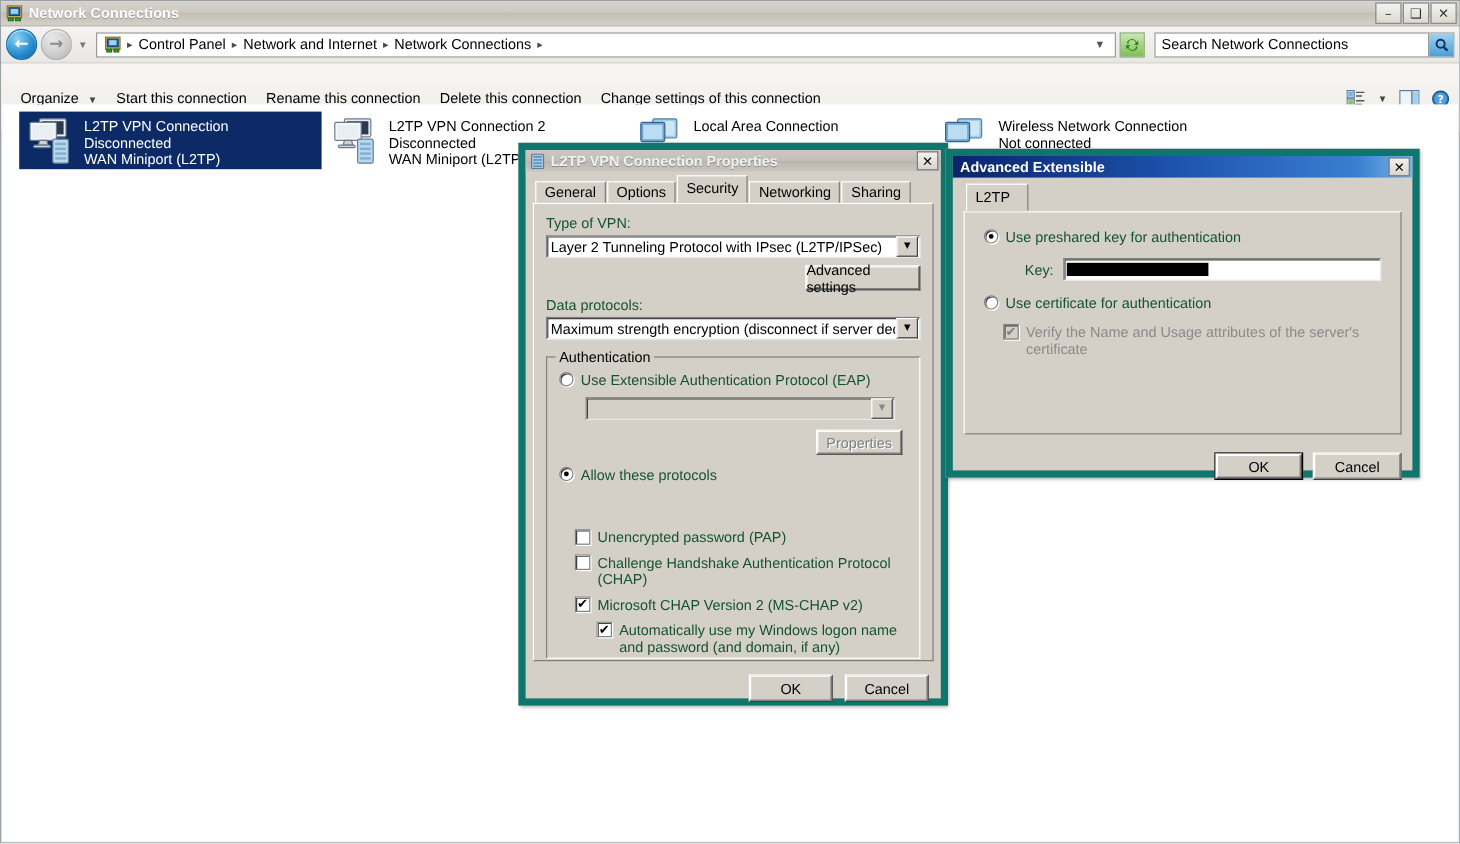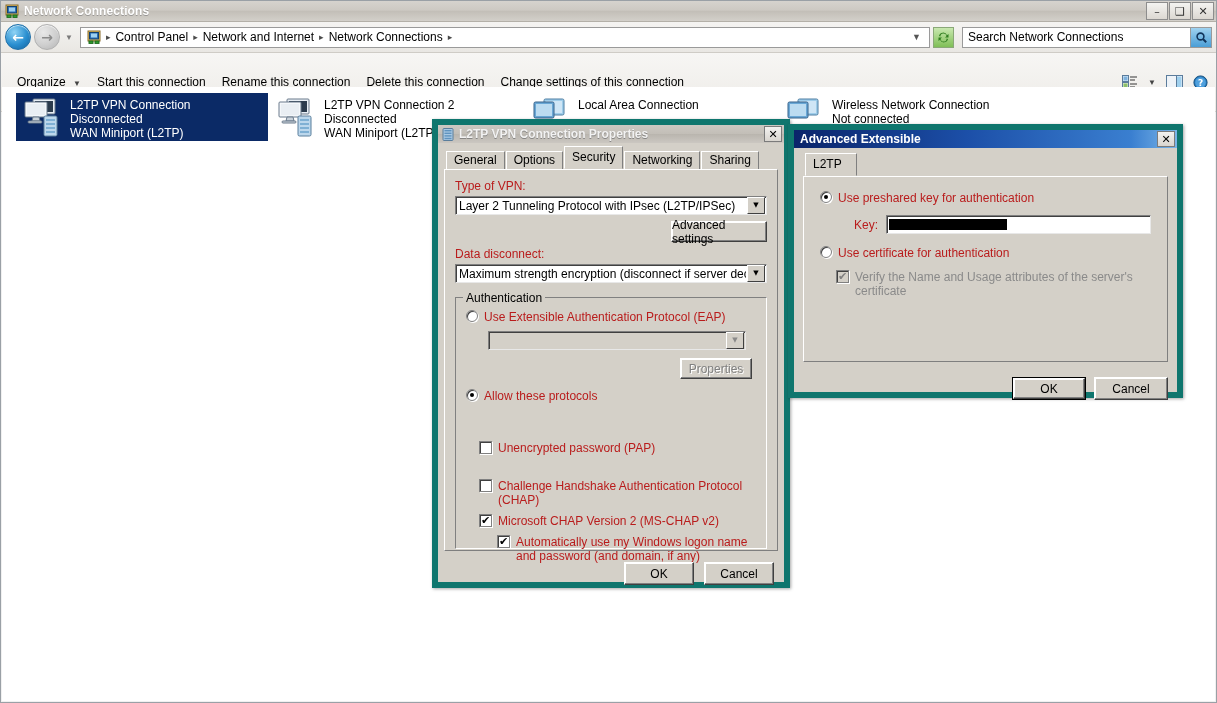--- a/index.html
+++ b/index.html
@@ -213,21 +213,21 @@
     border-top-color: #ffffff;
     border-left-color: #ffffff;
     border-right-color: #7f7f7f;
     border-bottom-color: #7f7f7f;
     background: #d4d0c8;
     position: relative;
     padding: 8px;
     box-sizing: border-box;
   }
 
-  .lbl { font-size: 12px; color:#b91c1c; }
+  .lbl { font-size: 12px; color:#14532d; }
   .lbl.dim { color: #8a8a8a; }
 
   .combo {
     height: 19px;
     background: #ffffff;
     border: 1px solid #7f7f7f;
     border-right-color:#e8e8e8; border-bottom-color:#e8e8e8;
     box-shadow: inset 1px 1px 0 #404040;
     display: flex; align-items: center;
     box-sizing: border-box;
@@ -548,21 +548,21 @@
 
         <div class="combo" style="margin-top:3px; width:100%;">
           <span class="combo-text">Layer 2 Tunneling Protocol with IPsec (L2TP/IPSec)</span>
           <span class="combo-arrow">▼</span>
         </div>
 
         <div style="display:flex; justify-content:flex-end; margin-top:6px;">
           <div class="btn" style="width:96px; height:21px;">Advanced settings</div>
         </div>
 
-        <div class="lbl" style="margin-top:5px;">Data disconnect:</div>
+        <div class="lbl" style="margin-top:5px;">Data protocols:</div>
 
         <div class="combo" style="margin-top:3px; width:100%;">
           <span class="combo-text">Maximum strength encryption (disconnect if server declines)</span>
           <span class="combo-arrow">▼</span>
         </div>
 
         <div class="groupbox" style="margin-top:14px; height:252px; padding:10px 10px 0 10px;">
           <span class="gb-legend">Authentication</span>
 
           <div class="rowitem" style="margin-top:2px;">
@@ -580,21 +580,21 @@
           </div>
 
           <div class="rowitem" style="margin-top:10px;">
             <div class="radio checked">
                 <span class="dot"></span>
               </div>
             <span class="lbl">Allow these protocols</span>
           </div>
 
           <div style="margin:38px 0 0 13px;">
-            <div class="rowitem" style="margin-bottom:24px;">
+            <div class="rowitem" style="margin-bottom:7px;">
               <div class="checkbox"></div>
               <span class="lbl">Unencrypted password (PAP)</span>
             </div>
             <div class="rowitem" style="margin-bottom:7px;">
               <div class="checkbox"></div>
               <span class="lbl">Challenge Handshake Authentication Protocol (CHAP)</span>
             </div>
             <div class="rowitem" style="margin-bottom:7px;">
               <div class="checkbox checked">
                   <span class="tick">✔</span>

